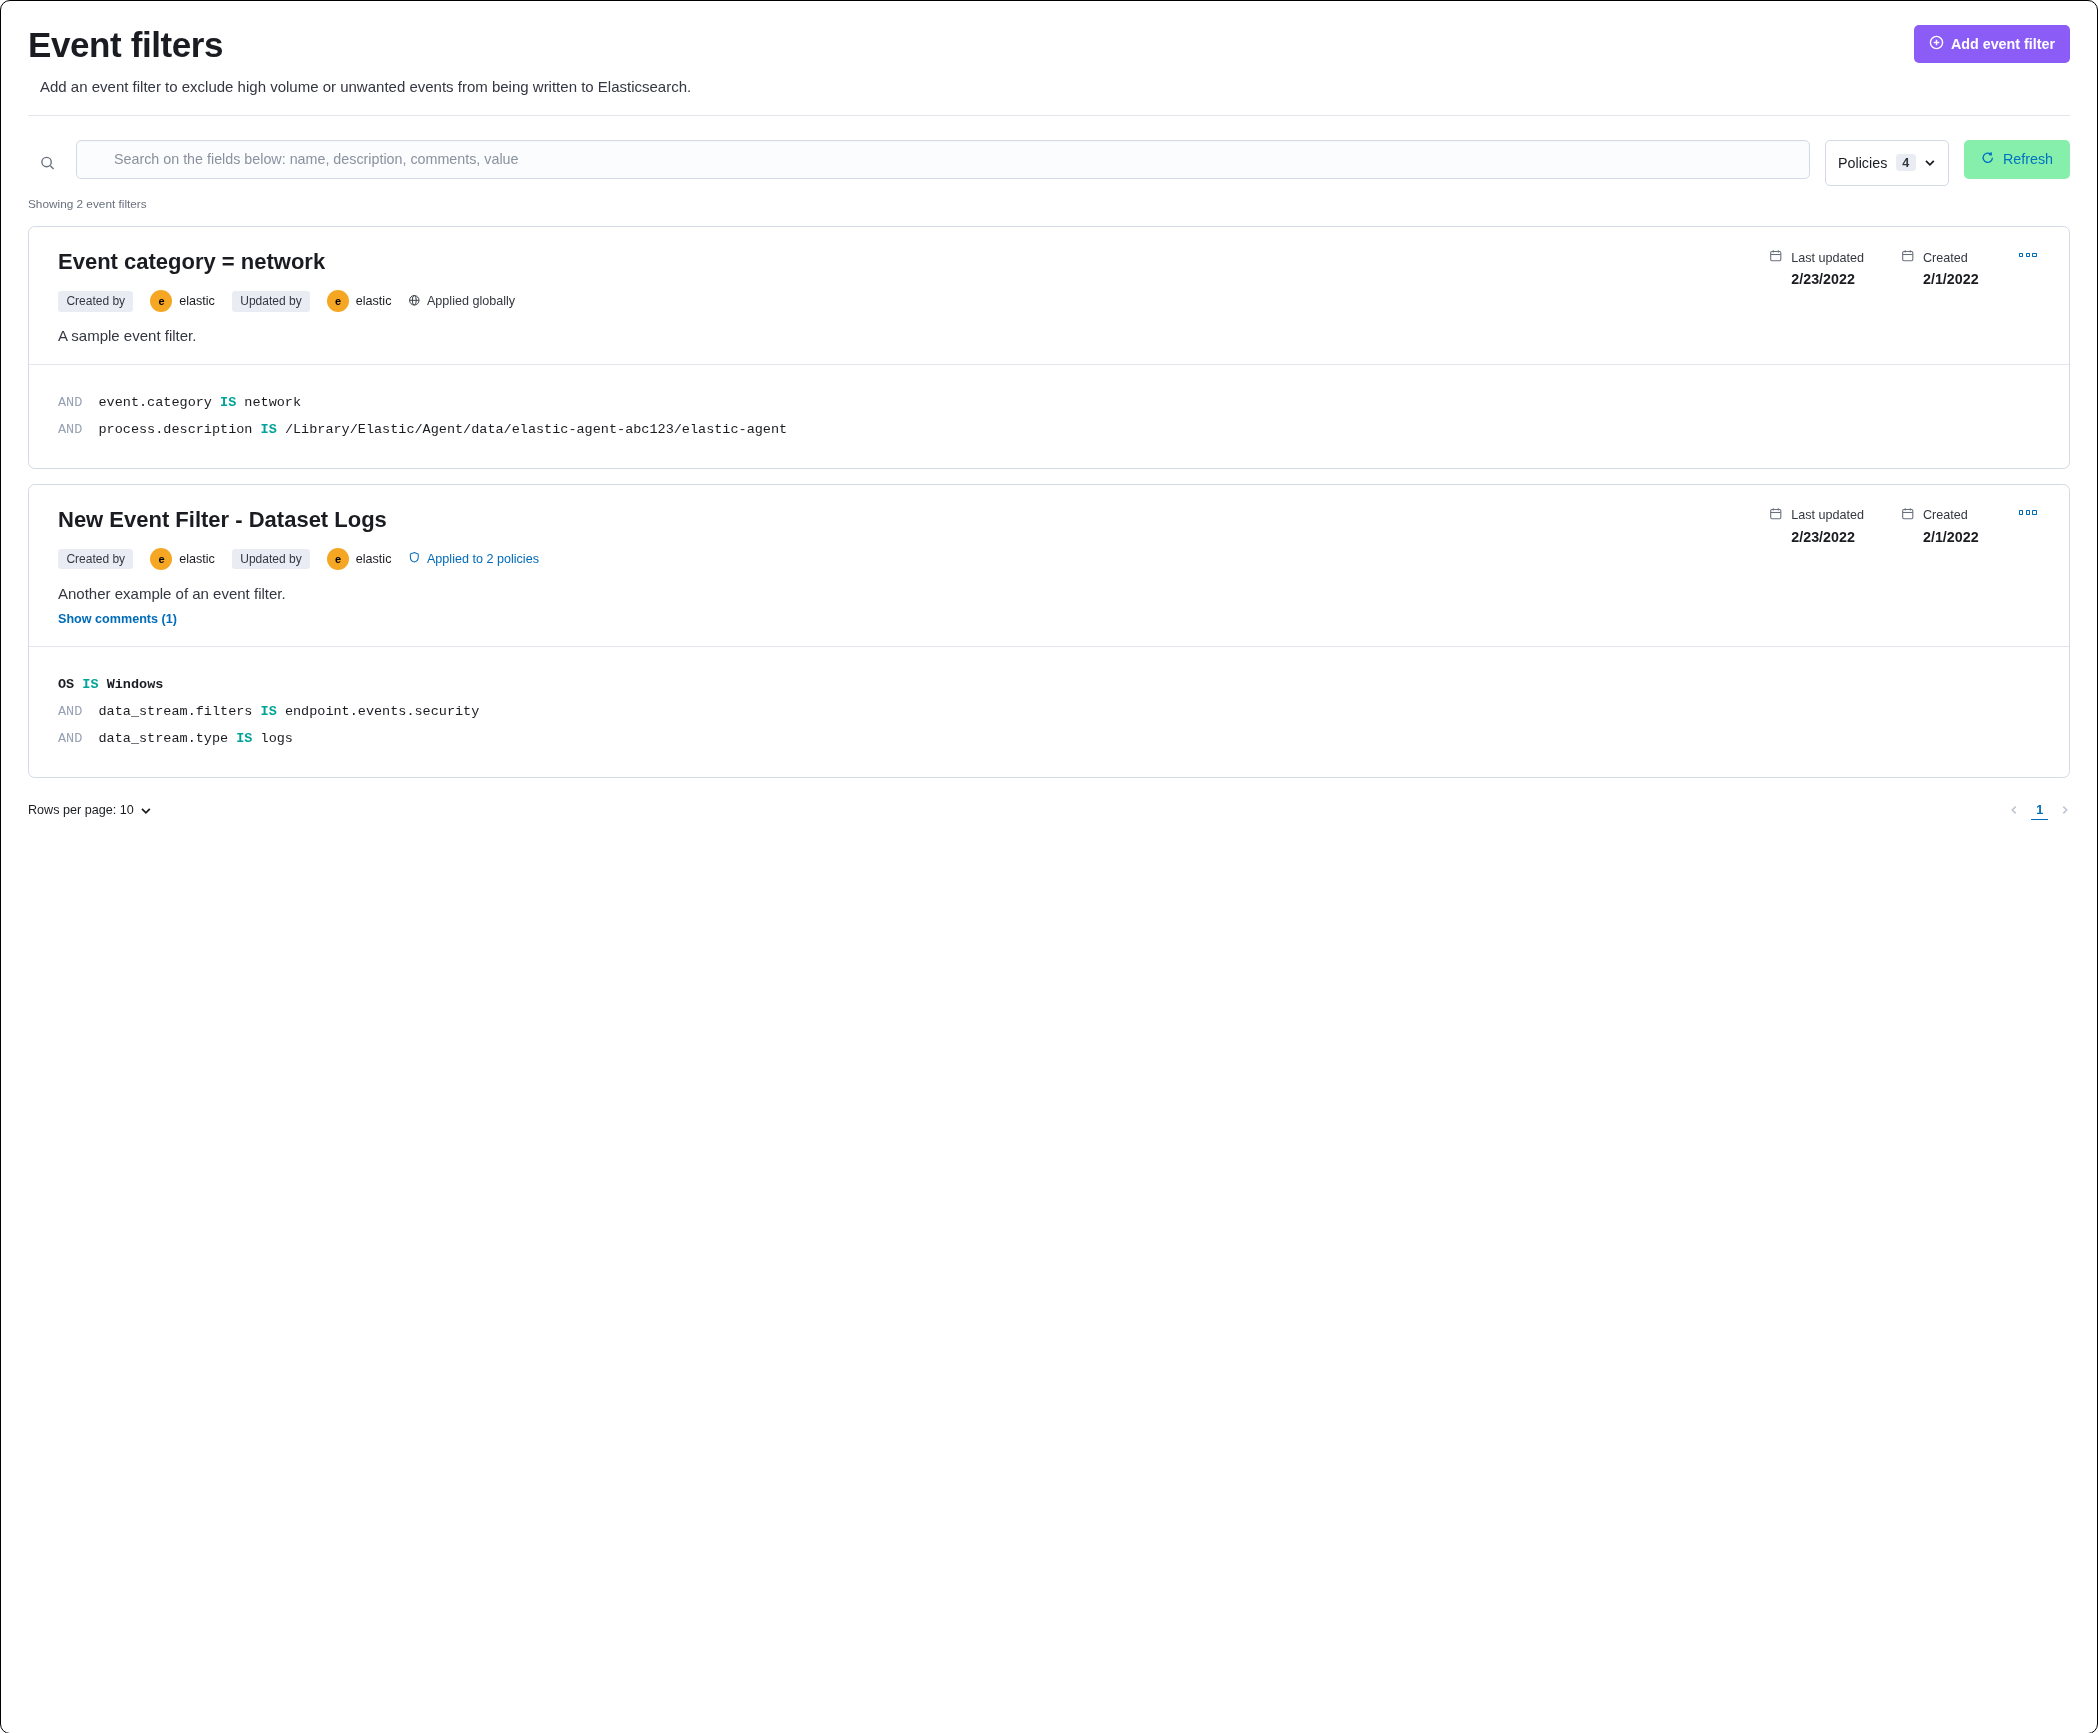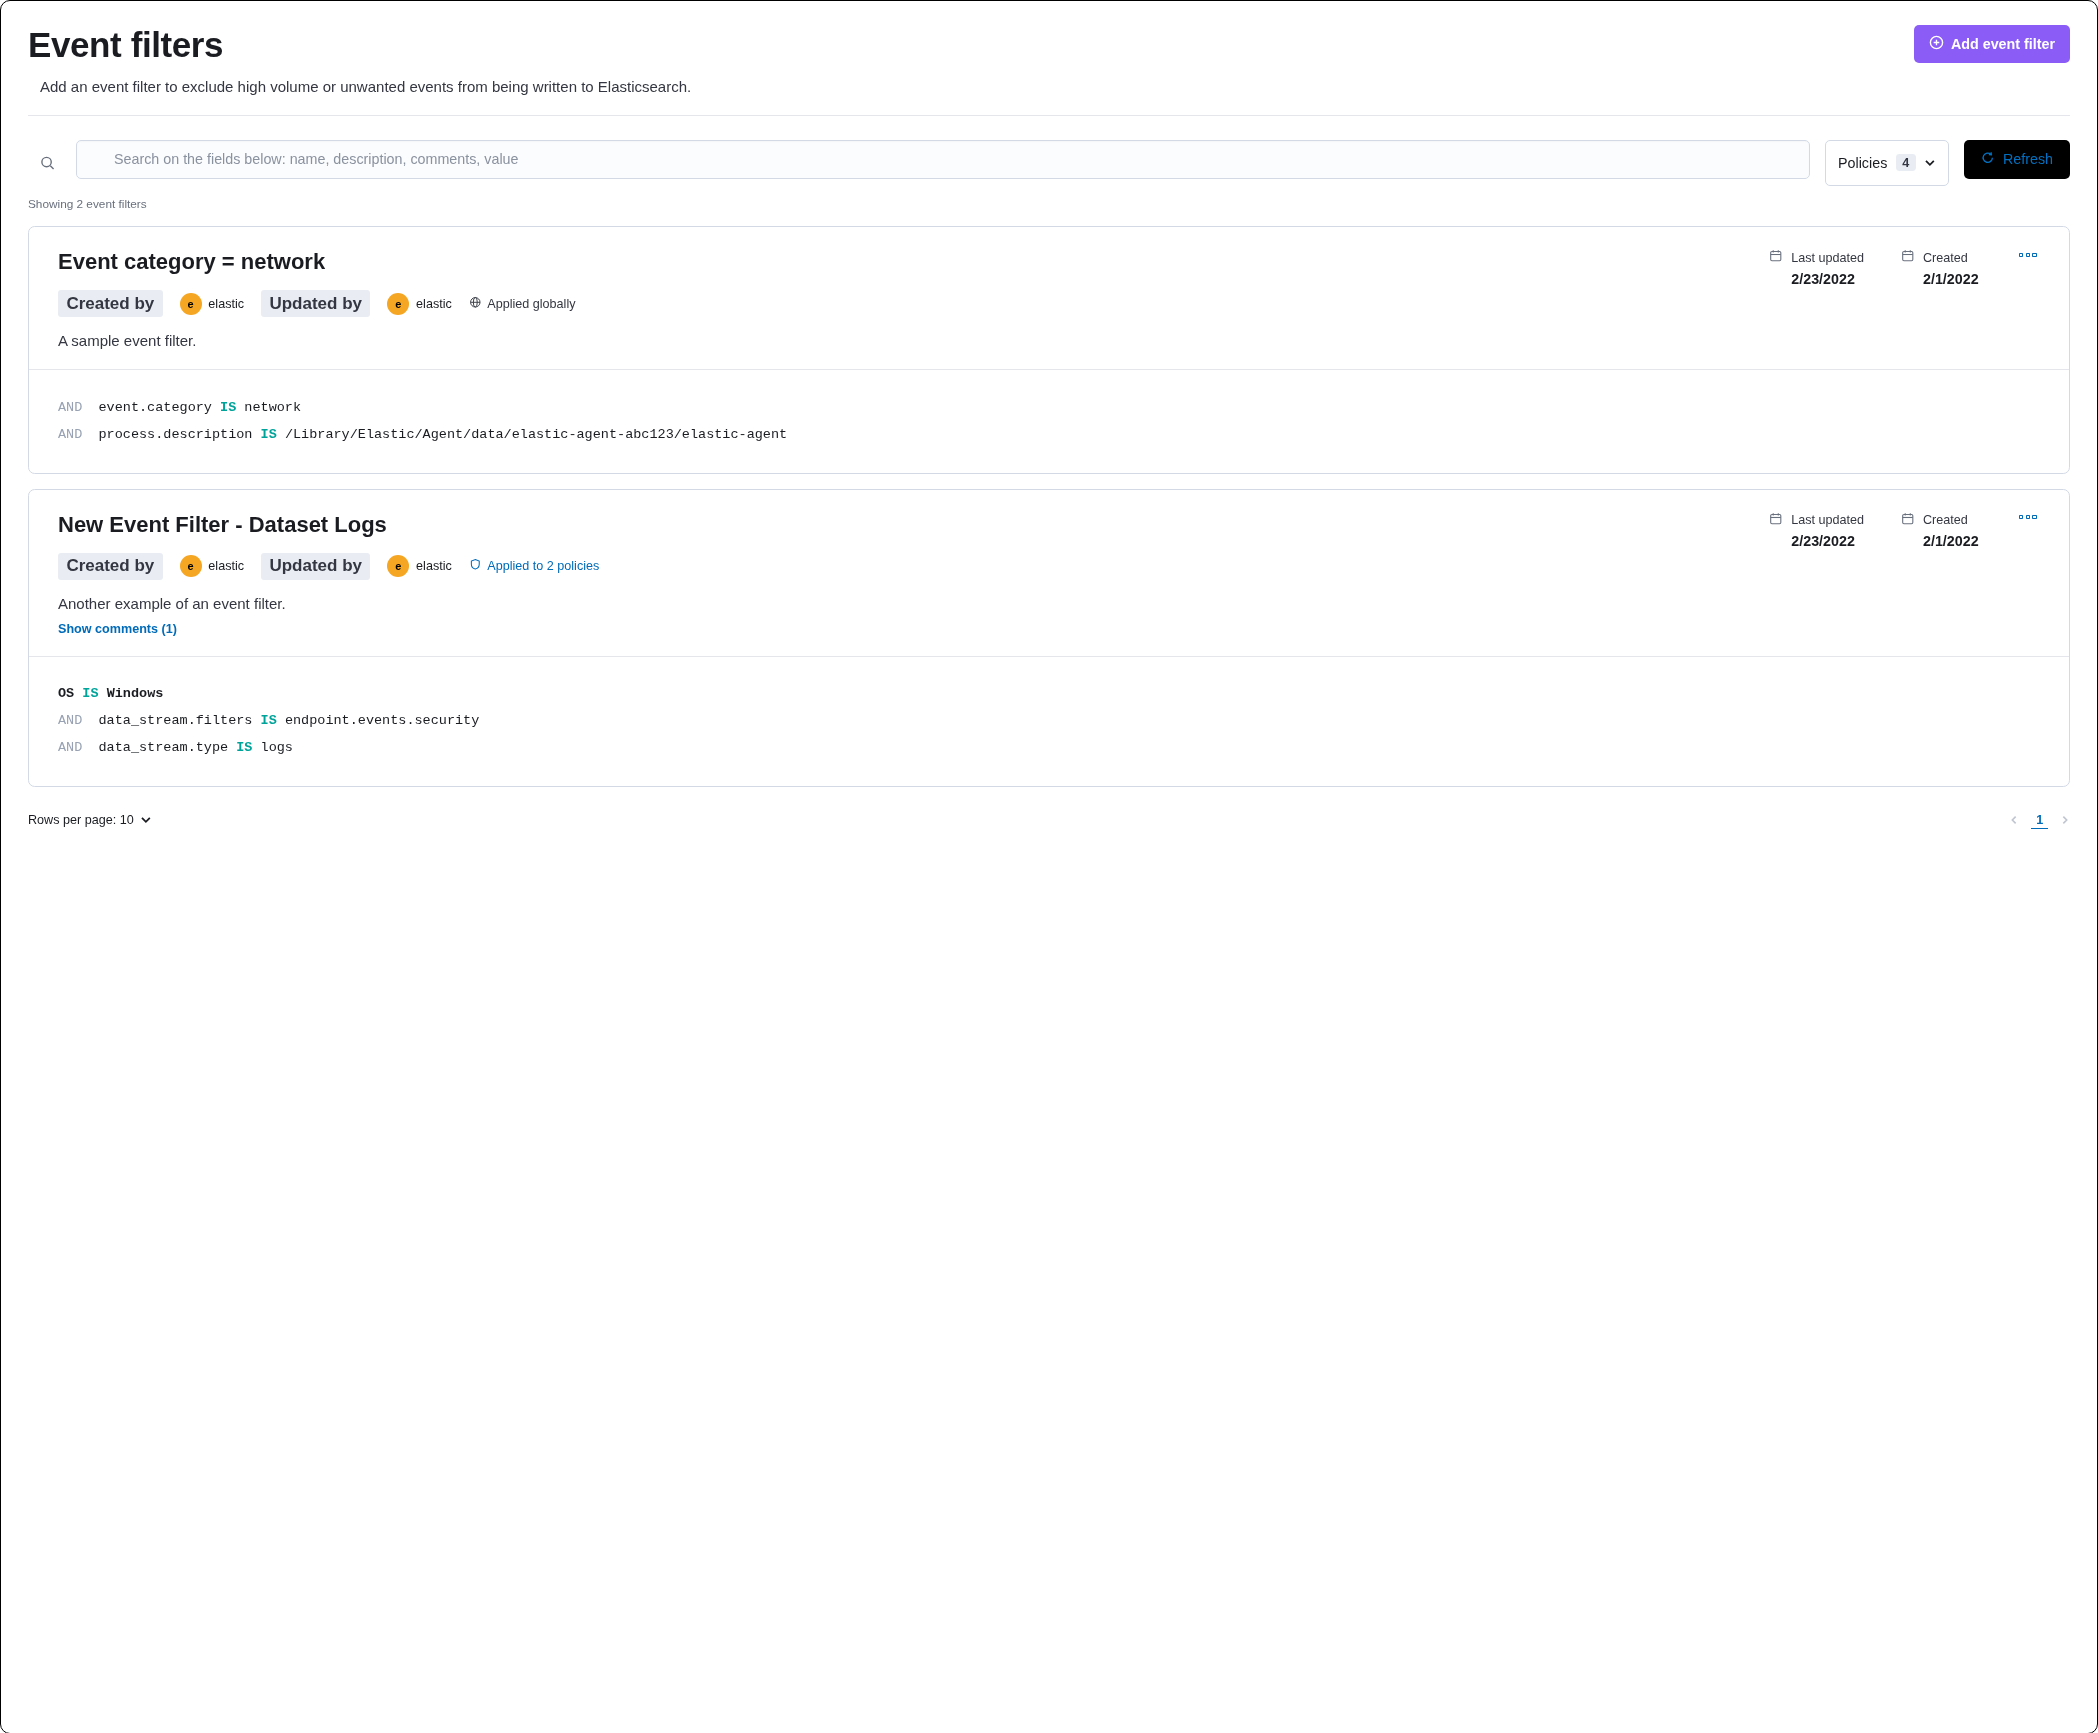--- a/index.html
+++ b/index.html
@@ -97,21 +97,21 @@
   padding: 1.7px 6.7px;
   font-size: 12.6px;
   font-weight: 600;
   color: #343741;
 }
 .chevron-down svg { width: 11.8px; height: 11.8px; display:block; }
 .refresh-btn {
   height: 39px;
   border: none;
   border-radius: 5px;
-  background: #000000;
+  background: #86efac;
   color: #0071c2;
   padding: 0 17px;
   display: inline-flex;
   align-items: center;
   gap: 8.4px;
   font-size: 14.3px;
   font-weight: 500;
   cursor: pointer;
 }
 .refresh-btn svg { width: 13.5px; height: 13.5px; }
@@ -142,22 +142,22 @@
   display: flex;
   align-items: center;
   gap: 17px;
   flex-wrap: wrap;
   font-size: 12.6px;
 }
 .tag {
   background: #e9edf3;
   border-radius: 3px;
   padding: 3.4px 8.4px;
-  font-size: 17px;
-  font-weight: 700;
+  font-size: 12px;
+  font-weight: 400;
   color: #343741;
 }
 .avatar {
   width: 22px;
   height: 22px;
   border-radius: 50%;
   background: #f5a623;
   color: #000;
   font-size: 11px;
   font-weight: 600;

